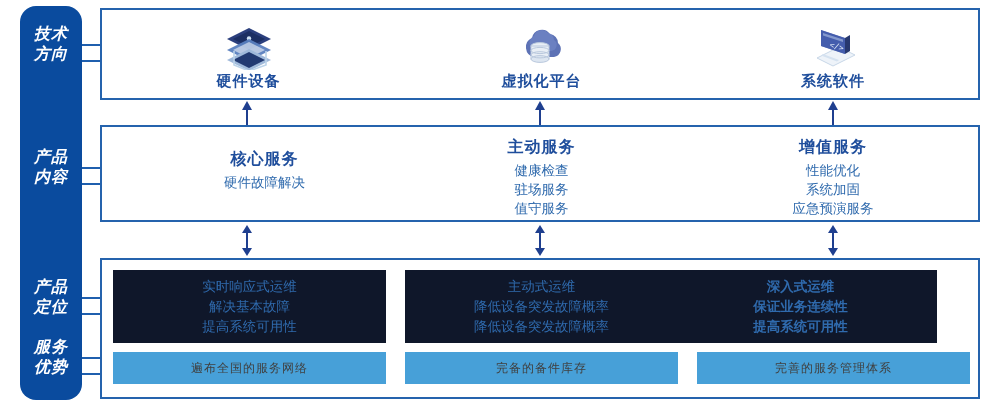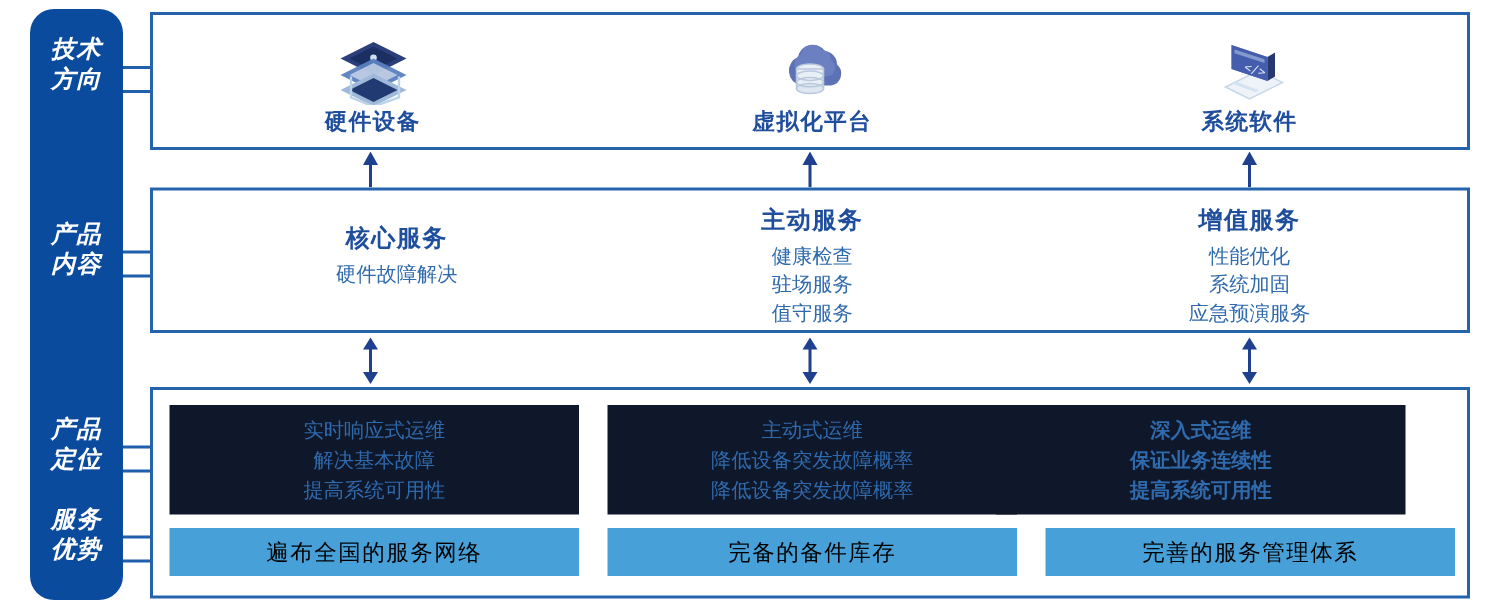--- a/index.html
+++ b/index.html
@@ -83,21 +83,21 @@
   .grey-line{
     font-size:13.5px;color:#2f6aad;line-height:20px;white-space:nowrap;
   }
   .blue-bar{
     position:absolute;top:92px;height:32px;
     background:#47a0d8;
     display:flex;align-items:center;justify-content:center;
     box-sizing:border-box;
   }
   .blue-bar-text{
-    font-size:15px;color:#000000;letter-spacing:1px;white-space:nowrap;
+    font-size:12px;color:#404040;letter-spacing:1px;white-space:nowrap;
   }
 
   
   .arrow{position:absolute;}
 </style>
 </head>
 <body>
 
 <div id="stage">
 

